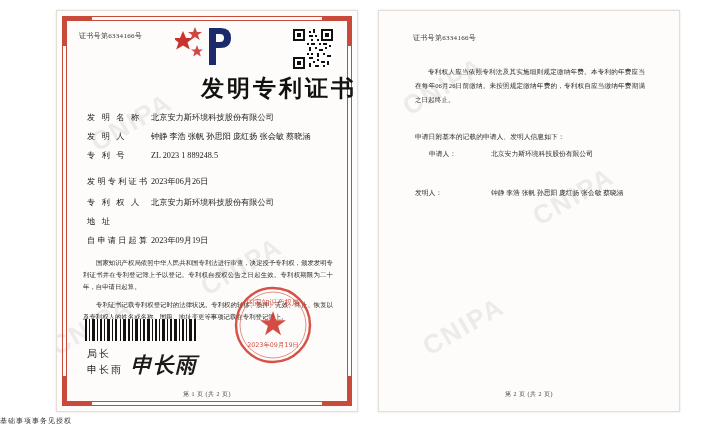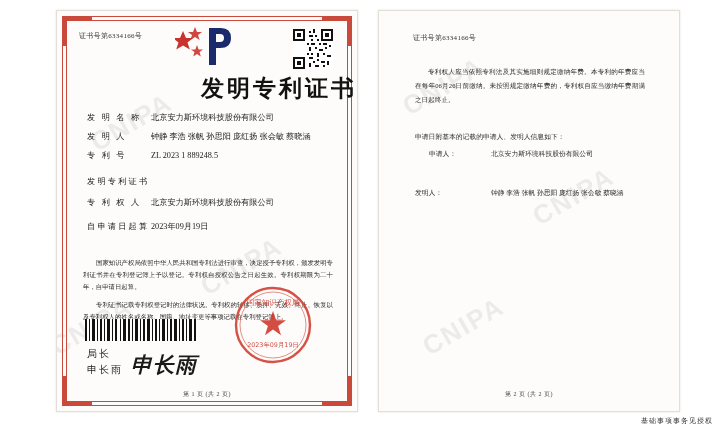--- a/index.html
+++ b/index.html
@@ -123,21 +123,21 @@
     font-weight:bold;
     color:rgba(120,120,120,0.13);
     font-size:26px;
     letter-spacing:2px;
     transform:rotate(-30deg);
     white-space:nowrap;
     pointer-events:none;
   }
   .bottom-note{
     position:absolute;left:0;right:0;bottom:8px;
-    text-align:right;font-size:7px;color:#333;letter-spacing:1px;
+    text-align:left;font-size:7px;color:#333;letter-spacing:1px;
   }
 </style>
 </head>
 <body>
 
 <div class="page" id="page1">
   <div class="border-outer"></div>
   <div class="border-inner"></div>
   <div class="corner tl"></div>
   <div class="corner tr"></div>
@@ -217,27 +217,29 @@
       <span class="lab">发 明 人</span>
       <span class="val">钟静 李浩 张帆 孙思阳 庞红扬 张会敏 蔡晓涵</span>
     </div>
     <div class="fld">
       <span class="lab">专 利 号</span>
       <span class="val">ZL 2023 1 889248.5</span>
     </div>
     <div style="height:7px"></div>
     <div class="fld">
       <span class="lab">发明专利证书</span>
+      <span class="val">2023年06月26日</span>
     </div>
     <div style="height:3px"></div>
     <div class="fld">
       <span class="lab">专 利 权 人</span>
       <span class="val">北京安力斯环境科技股份有限公司</span>
     </div>
     <div class="fld">
+      <span class="lab">地        址</span>
     </div>
     <div class="fld">
       <span class="lab">自申请日起算</span>
       <span class="val">2023年09月19日</span>
     </div>
   </div>
 
   <div class="para" id="p1a">国家知识产权局依照中华人民共和国专利法进行审查，决定授予专利权，颁发发明专利证书并在专利登记簿上予以登记。专利权自授权公告之日起生效。专利权期限为二十年，自申请日起算。</div>
   <div class="para" id="p1b">专利证书记载专利权登记时的法律状况。专利权的转移、质押、无效、终止、恢复以及专利权人的姓名或名称、国籍、地址变更等事项记载在专利登记簿上。</div>
 

